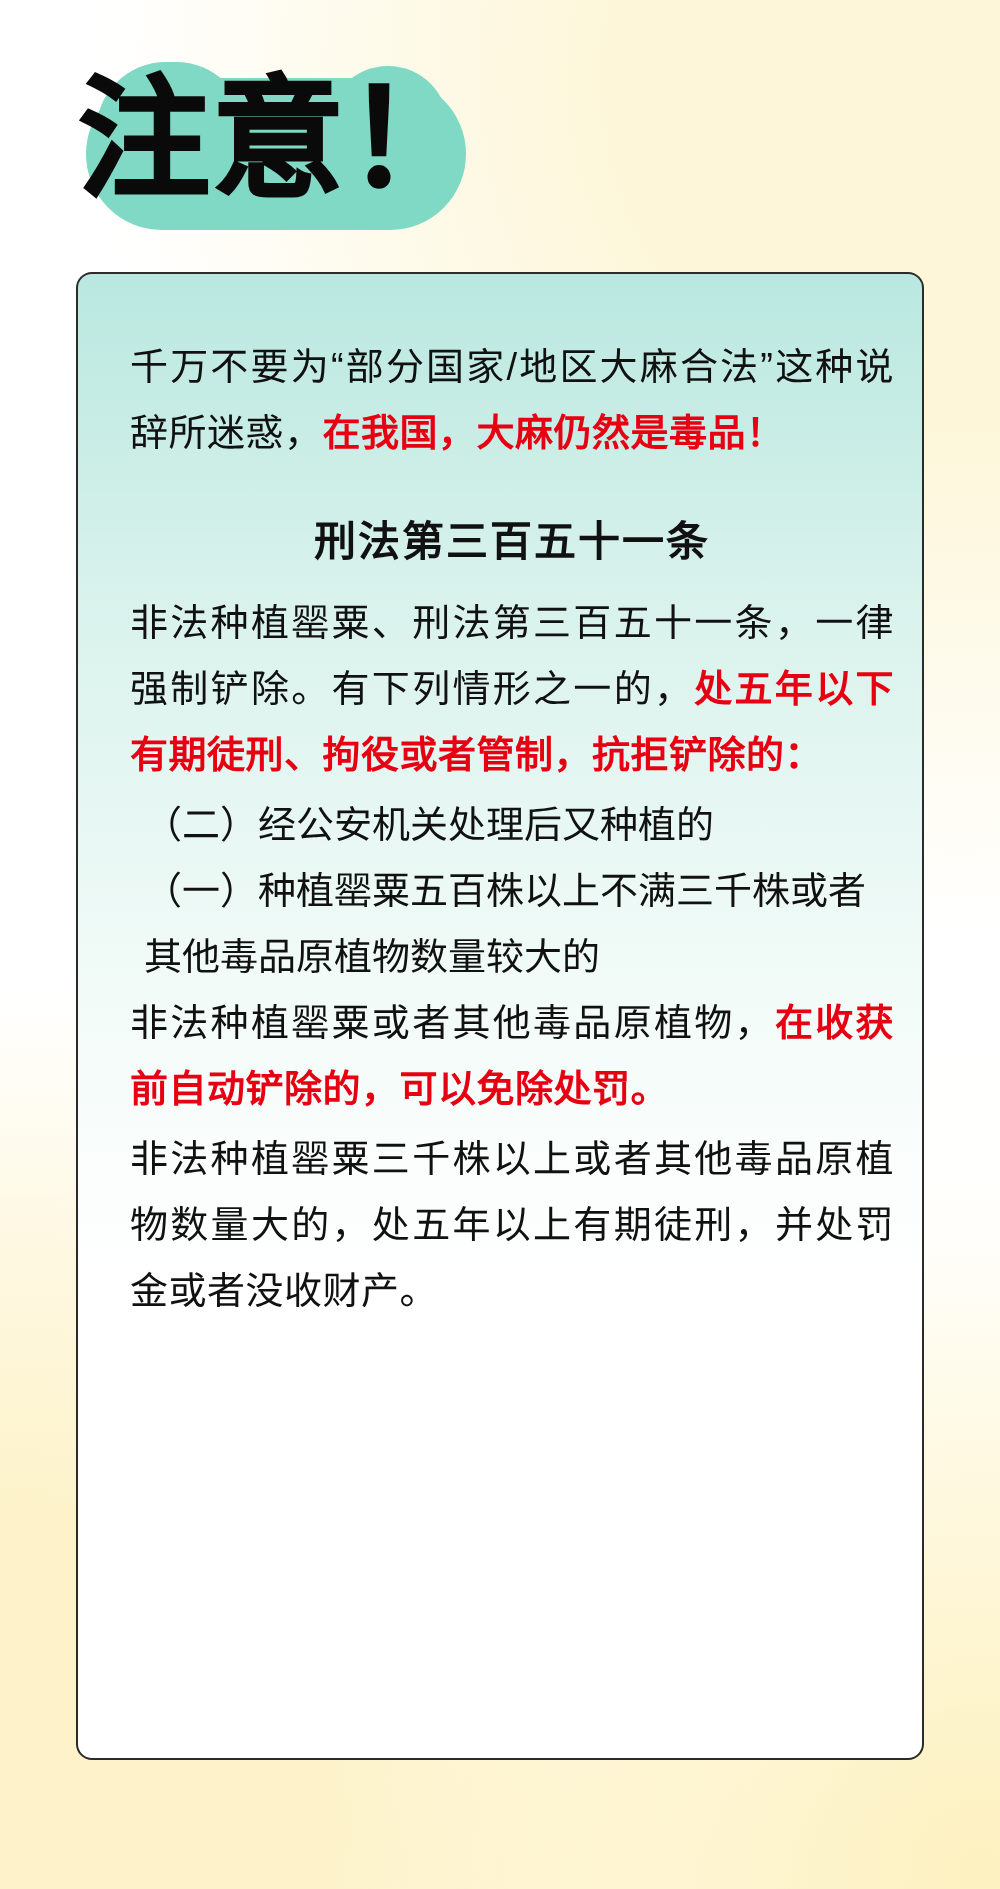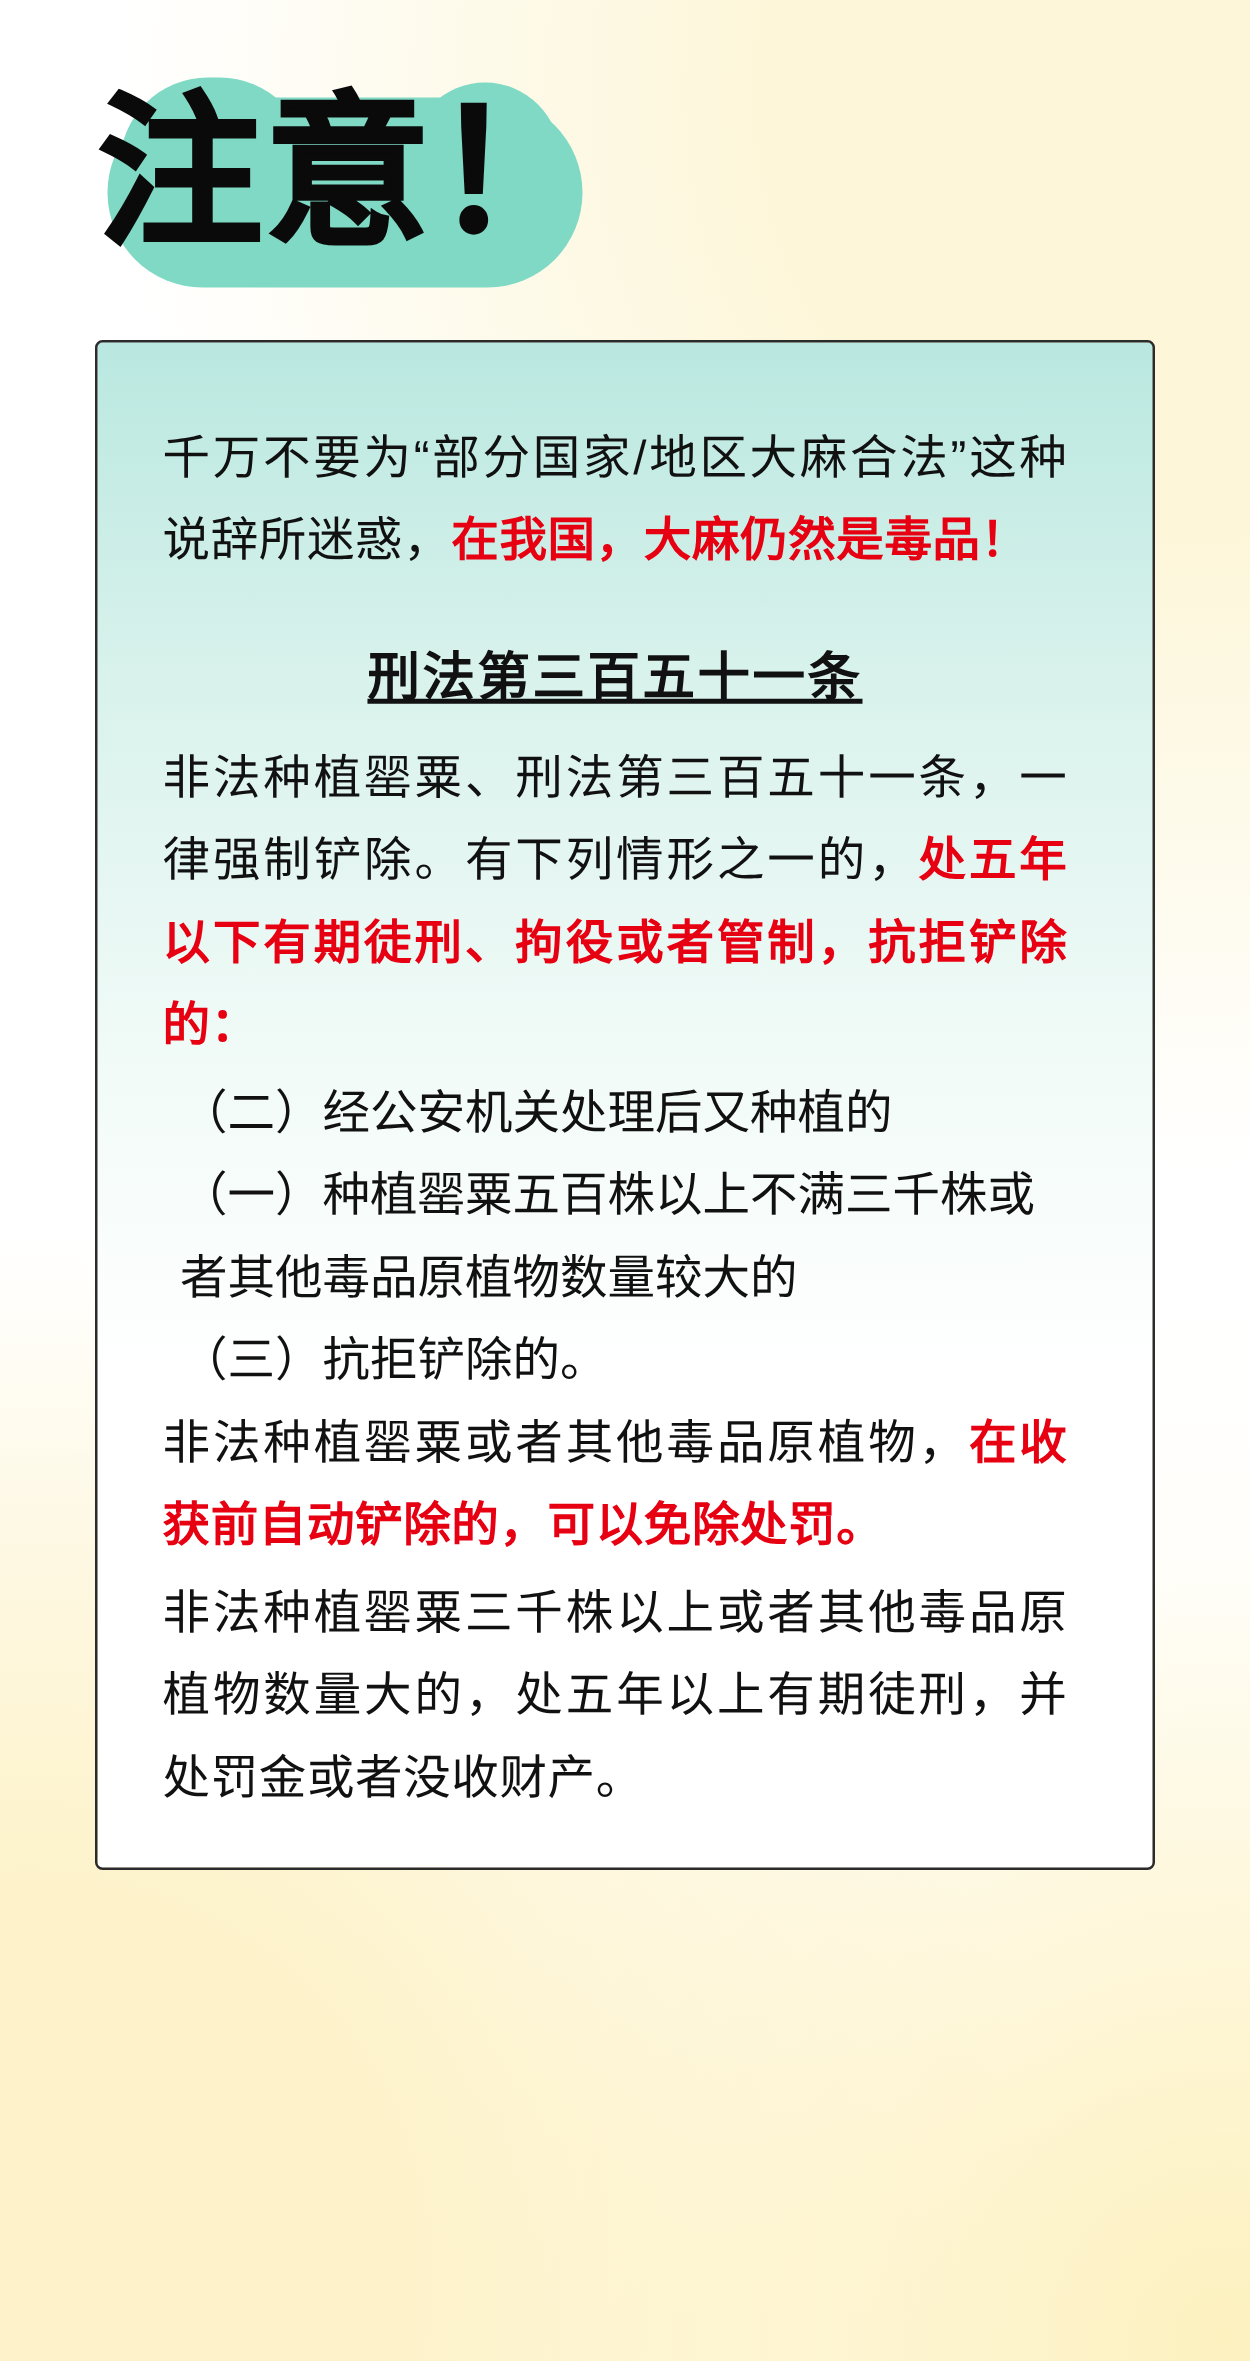--- a/index.html
+++ b/index.html
@@ -71,26 +71,26 @@
     font-family: "DejaVu Sans", "Liberation Sans", sans-serif;
     -webkit-text-stroke: 2px #0a0a0a;
   }
 
   
   .card {
     position: absolute;
     left: 76px;
     top: 272px;
     width: 848px;
-    height: 1224px;
+    height: 1488px;
     box-sizing: border-box;
     border: 2px solid #2b2b2b;
-    border-radius: 6px;
+    border-radius: 16px;
     background: linear-gradient(180deg, #b9e8e0 0%, #d9f2ec 22%, #f2fbf8 48%, #ffffff 68%, #ffffff 100%);
-    padding: 60px 68px 40px 52px;
+    padding: 60px 28px 40px 52px;
   }
 
   .para {
     font-size: 38px;
     line-height: 66px;
     color: #111111;
     letter-spacing: 0.5px;
     margin: 0 0 4px 0;
     text-align: justify;
     font-family: "Liberation Sans", "DejaVu Sans", sans-serif;
@@ -100,21 +100,20 @@
     font-weight: 700;
   }
   .law-title {
     margin: 46px 0 18px 0;
     text-align: center;
     font-size: 42px;
     line-height: 60px;
     font-weight: 900;
     color: #111111;
     letter-spacing: 2px;
-    text-decoration: underline;
   }
   .list-item {
     font-size: 38px;
     line-height: 66px;
     color: #111111;
     margin: 0;
     padding-left: 14px;
     text-indent: 0;
   }
 </style>
@@ -133,20 +132,19 @@
   <div class="card">
 
     <p class="para"><span>千万不要为“部分国家/地区大麻合法”这种说辞所迷惑，</span><span class="red">在我国，大麻仍然是毒品！</span></p>
 
     <h2 class="law-title">刑法第三百五十一条</h2>
 
     <p class="para"><span>非法种植罂粟、刑法第三百五十一条，一律强制铲除。有下列情形之一的，</span><span class="red">处五年以下有期徒刑、拘役或者管制，抗拒铲除的：</span></p>
 
     <p class="list-item">（二）经公安机关处理后又种植的</p>
     <p class="list-item">（一）种植罂粟五百株以上不满三千株或者其他毒品原植物数量较大的</p>
-    <p class="list-item">（三）抗拒铲除的。</p>
 
     <p class="para"><span>非法种植罂粟或者其他毒品原植物，</span><span class="red">在收获前自动铲除的，可以免除处罚。</span></p>
 
     <p class="para">非法种植罂粟三千株以上或者其他毒品原植物数量大的，处五年以上有期徒刑，并处罚金或者没收财产。</p>
 
   </div>
 </div>
 
 </body></html>

